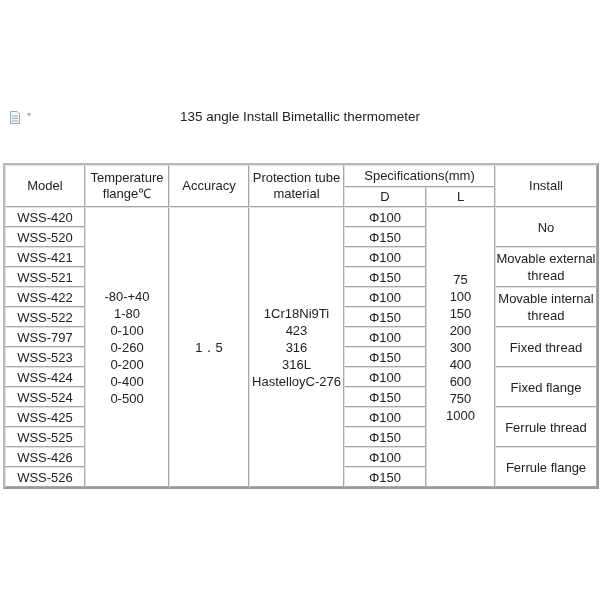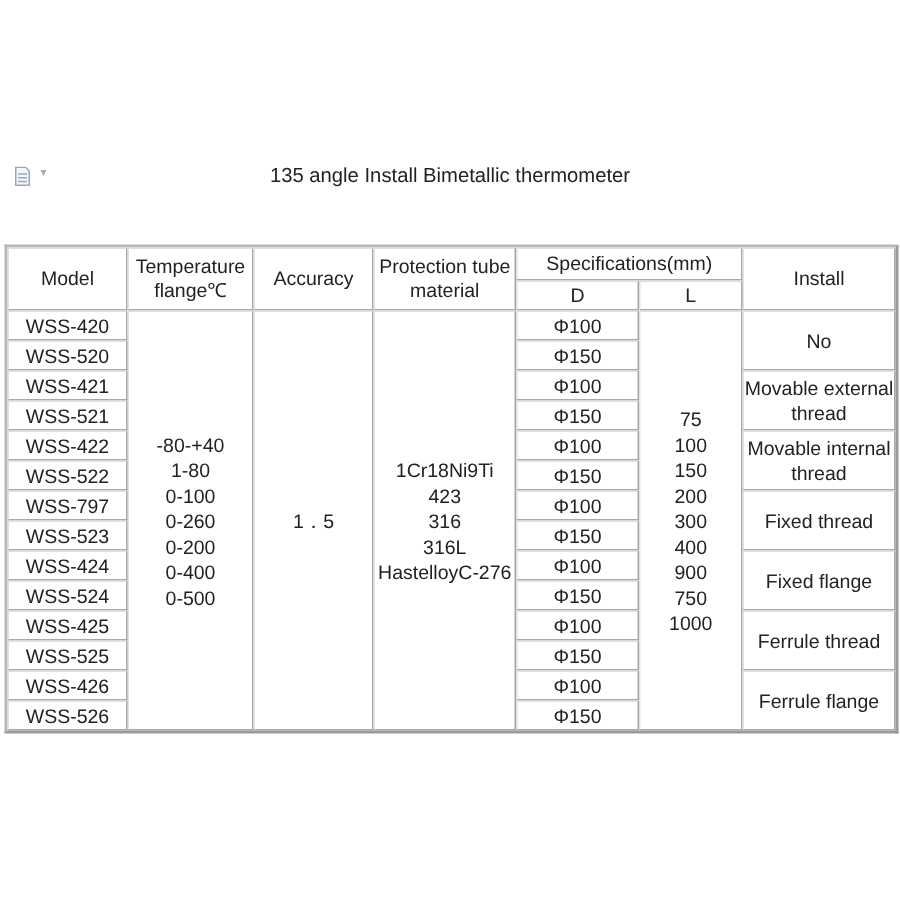--- a/index.html
+++ b/index.html
@@ -82,21 +82,21 @@
       <div>HastelloyC-276</div>
     </td>
     <td>Φ100</td>
     <td rowspan="14" class="merged">
       <div>75</div>
       <div>100</div>
       <div>150</div>
       <div>200</div>
       <div>300</div>
       <div>400</div>
-      <div>900</div>
+      <div>600</div>
       <div>750</div>
       <div>1000</div>
     </td>
     <td rowspan="2" class="install">No</td>
   </tr>
   <tr class="body">
     <td>WSS-520</td>
     <td>Φ150</td>
   </tr>
   <tr class="body">

